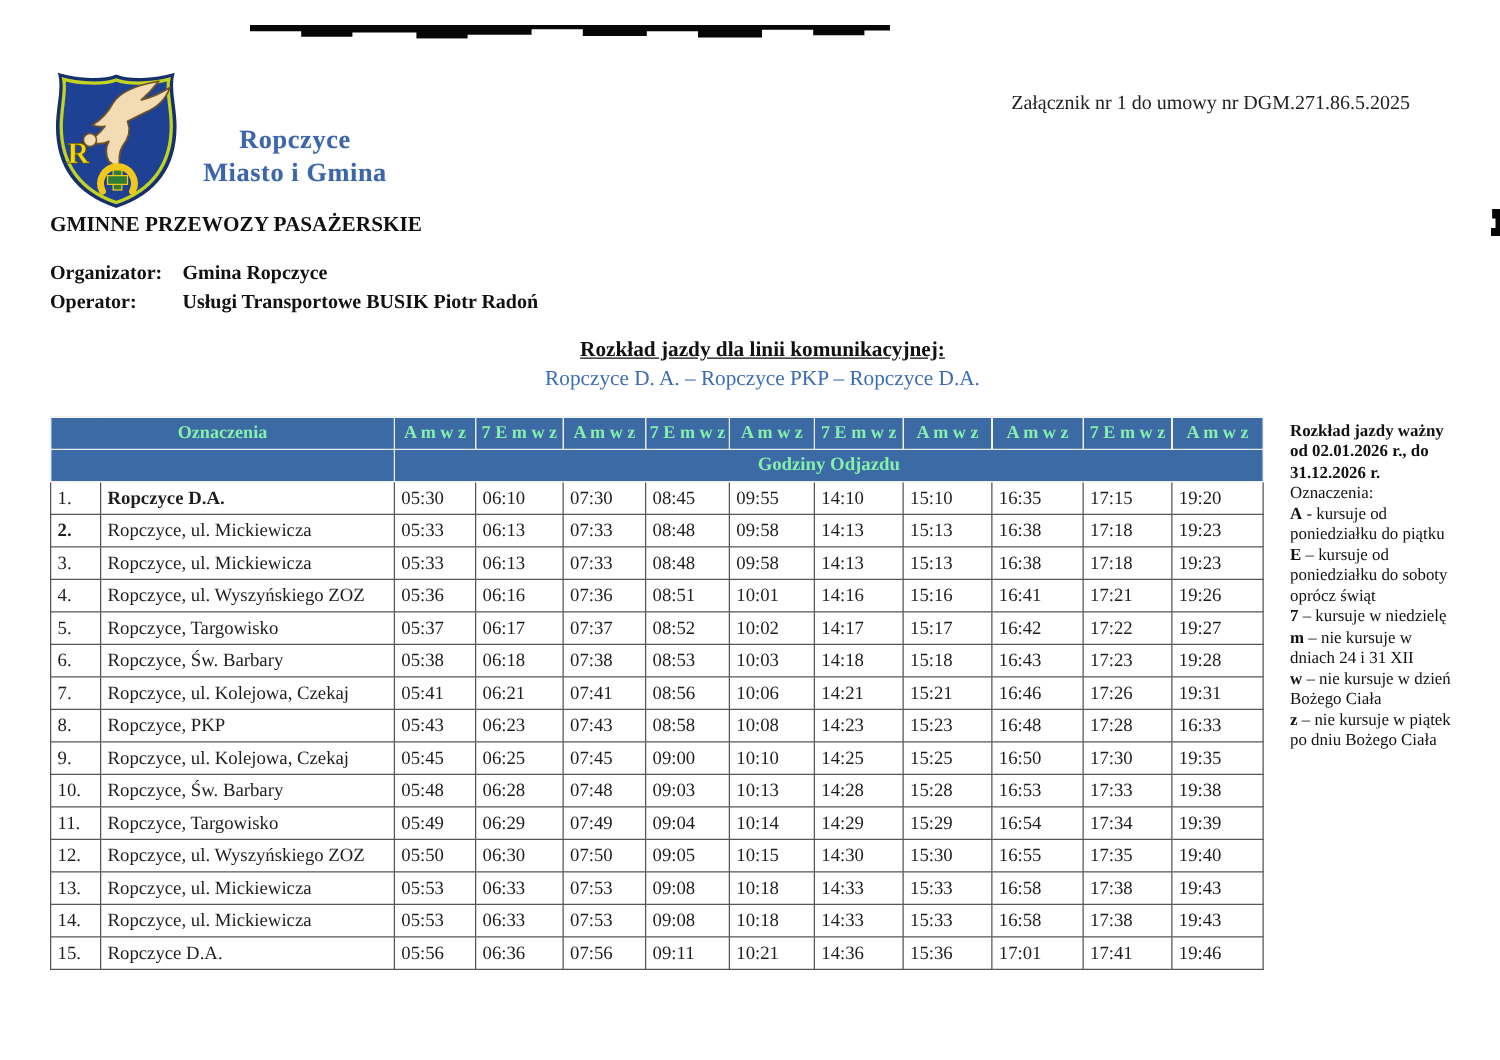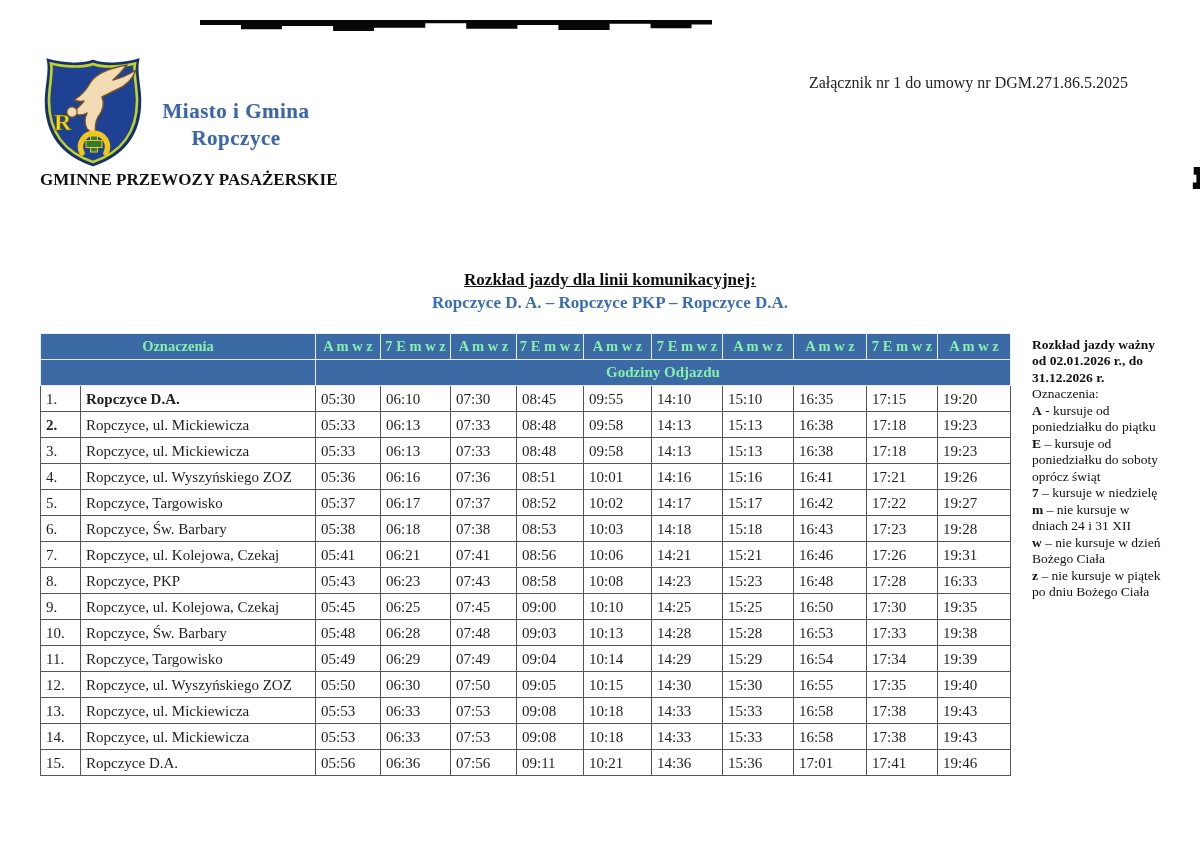--- a/index.html
+++ b/index.html
@@ -27,21 +27,21 @@
     text-shadow:0 0 1px rgba(61,102,168,0.35); }
 
   .service-title { position:absolute; left:40px; top:150px; font-weight:bold; font-size:17px; color:#111; }
 
   .meta { position:absolute; left:40px; top:190px; font-weight:bold; font-size:16px; color:#111; }
   .meta-row { display:flex; margin-bottom:5px; }
   .meta-label { width:106px; flex:0 0 106px; }
 
   .doc-title-wrap { position:absolute; left:20px; top:250px; width:1180px; text-align:center; }
   .doc-title { font-weight:bold; font-size:17px; text-decoration:underline; color:#111; }
-  .doc-route { font-weight:bold; font-size:17px; color:#3a6db3; margin-top:3px; }
+  .doc-route { font-weight:normal; font-size:17px; color:#3a6db3; margin-top:3px; }
 
   table.timetable { position:absolute; left:40px; top:313px; width:970px;
     border-collapse:collapse; table-layout:fixed; font-size:15px; }
   table.timetable th { background:#3b6aa5; color:#86efac; font-weight:bold;
     border:1px solid #e9eef5; text-align:center; padding:0; white-space:nowrap; overflow:hidden; }
   table.timetable tr.cols-row th { height:26px; font-size:14.5px; }
   table.timetable tr.sub-row th { height:26px; font-size:15px; }
   table.timetable td { border:1px solid #565656; height:26px; padding:1px 4px 0 5px;
     white-space:nowrap; overflow:hidden; color:#1e1e1e; background:#fff; }
   td.no-cell { padding-left:5px; }
@@ -79,26 +79,36 @@
       <path d="M42,96 A13.5,13.5 0 1 1 66,96" fill="none" stroke="#f2c71b" stroke-width="5.5" stroke-linecap="round"></path>
 
       <rect x="50.5" y="79" width="7" height="16" fill="#2e7d32" stroke="#f2c71b" stroke-width="1"></rect>
       <rect x="46" y="83.5" width="16" height="7" fill="#2e7d32" stroke="#f2c71b" stroke-width="1"></rect>
 
       <text x="14" y="73" font-family="Liberation Serif, serif" font-size="24" font-weight="bold" fill="#f5d916" stroke="#6b5a00" stroke-width="0.6">R</text>
     </svg>
   </div>
 
   <div class="logo-title">
+    <div>Ropczyce</div>
     <div>Miasto i Gmina</div>
-    <div>Ropczyce</div>
   </div>
 
   <div class="service-title">GMINNE PRZEWOZY PASAŻERSKIE</div>
 
+  <div class="meta">
+    <div class="meta-row">
+      <span class="meta-label">Organizator:</span>
+      <span>Gmina Ropczyce</span>
+    </div>
+    <div class="meta-row">
+      <span class="meta-label">Operator:</span>
+      <span>Usługi Transportowe BUSIK Piotr Radoń</span>
+    </div>
+  </div>
 
   <div class="doc-title-wrap">
     <div class="doc-title">Rozkład jazdy dla linii komunikacyjnej:</div>
     <div class="doc-route">Ropczyce D. A. – Ropczyce PKP – Ropczyce D.A.</div>
   </div>
 
   <table class="timetable">
     <colgroup>
       <col style="width:40px">
         <col style="width:235px">

